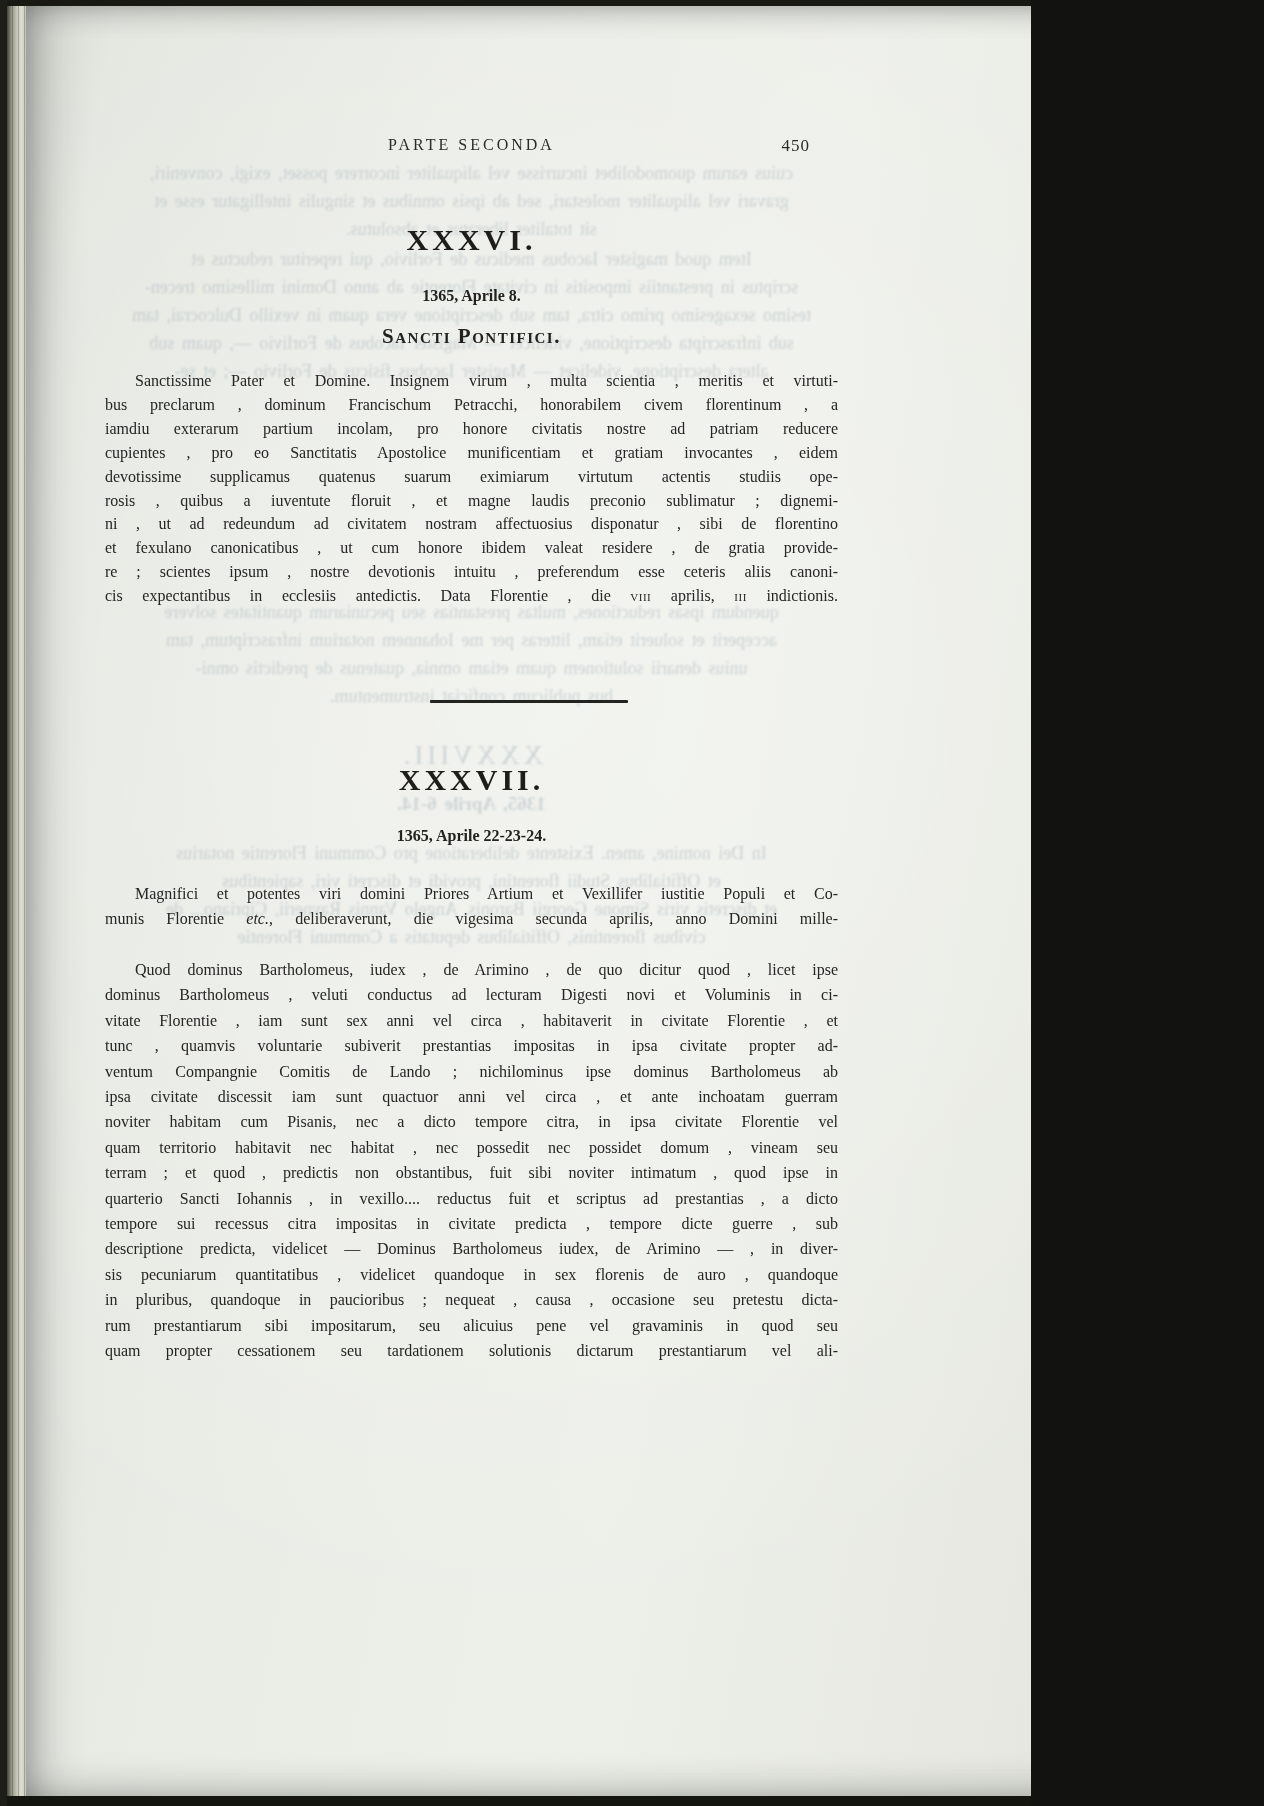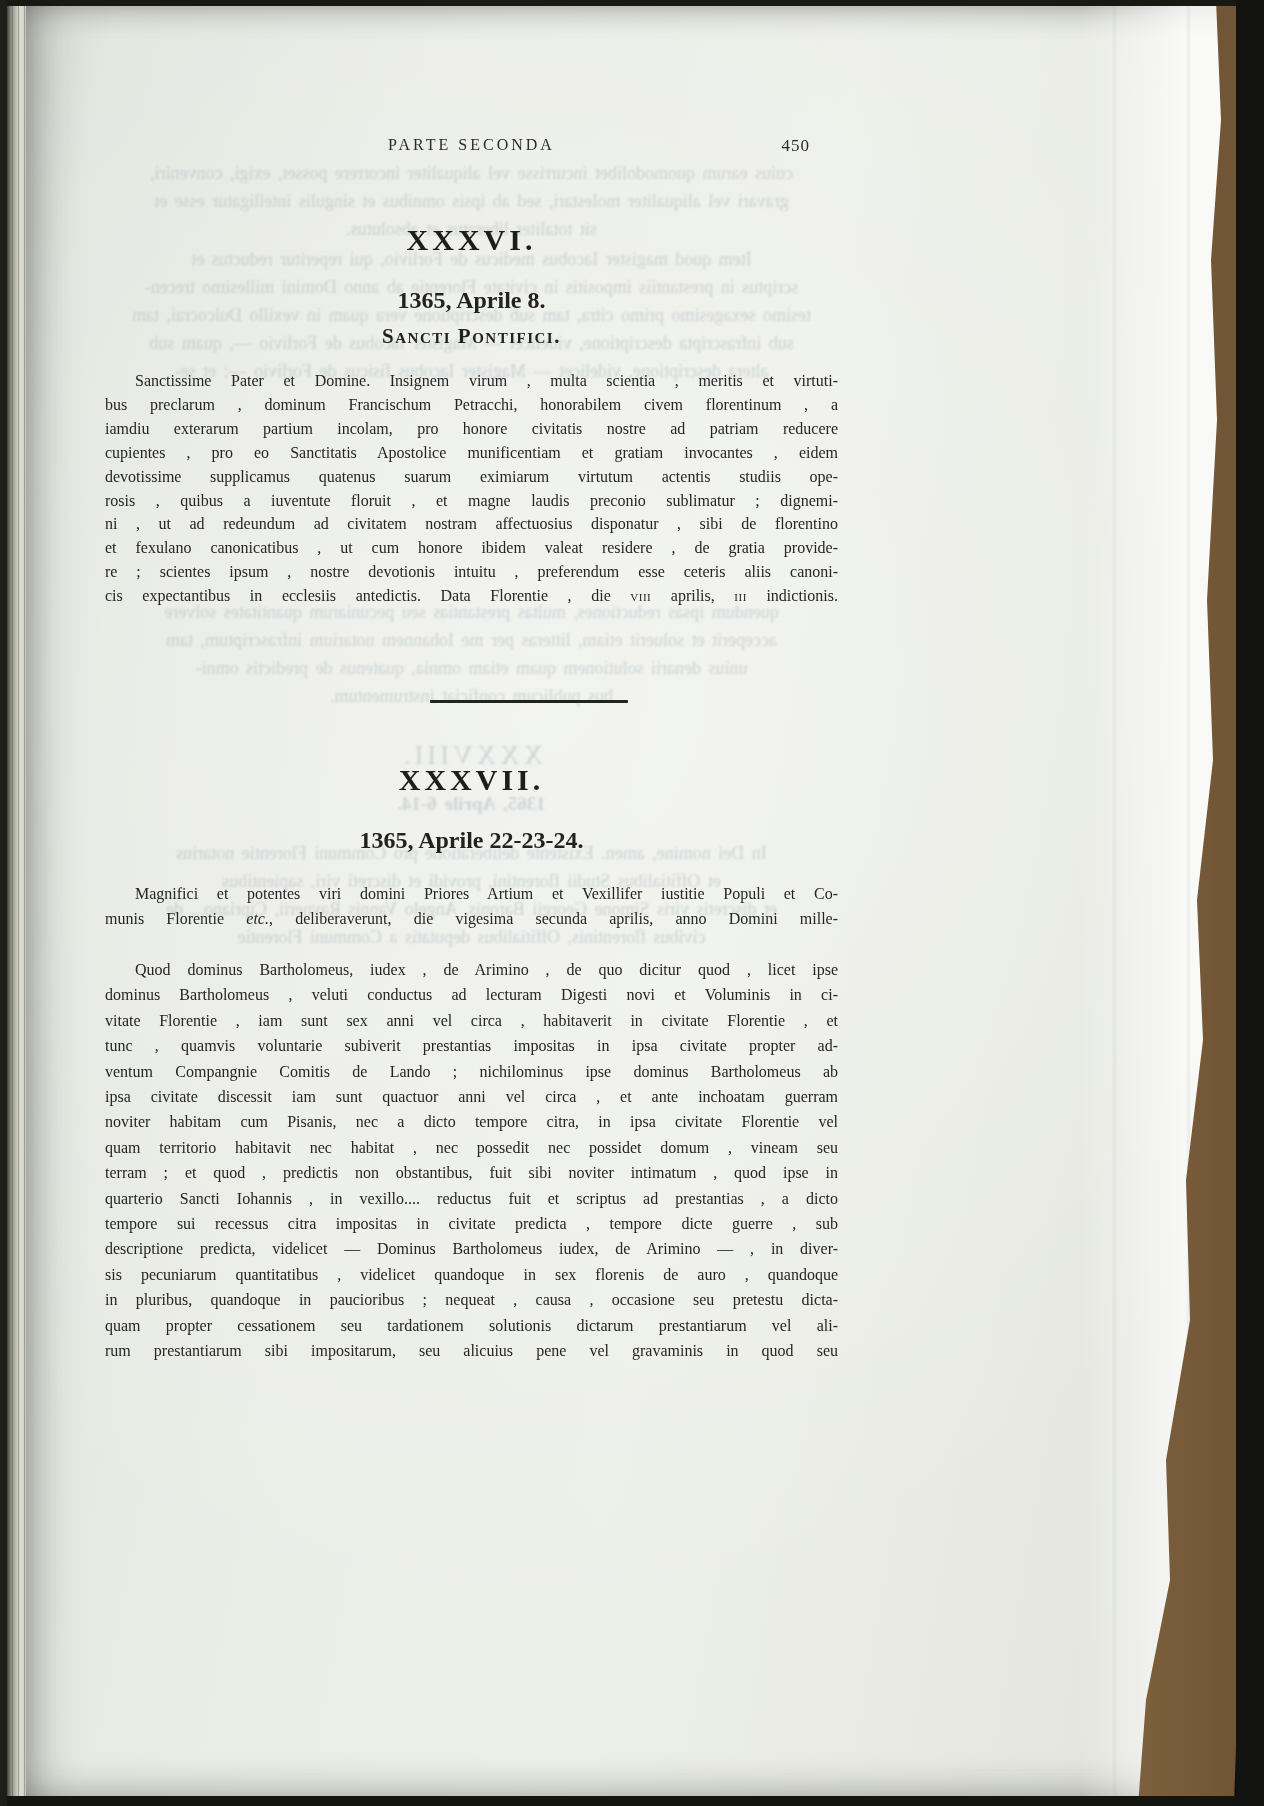--- a/index.html
+++ b/index.html
@@ -1,16 +1,16 @@
 <!DOCTYPE html>
 <html><head>
 <meta charset="utf-8">
 <style>
   html,body{margin:0;padding:0;background:#121310;}
-  .scene{position:relative;width:1236px;height:1806px;overflow:hidden;background:#15160f;
+  .scene{position:relative;width:1031px;height:1806px;overflow:hidden;background:#15160f;
          font-family:"Liberation Serif","DejaVu Serif",serif;}
   
   .page-stack-left{position:absolute;left:6px;top:4px;width:26px;height:1798px;
     background:linear-gradient(to right,#2e2f28,#8f8e82 20%,#cfcec2 45%,#dddcd0 60%,#bcbbae 85%,#9a9a8e);}
   .page-stack-left::after{content:"";position:absolute;inset:0;
     background:repeating-linear-gradient(to right,rgba(70,70,60,.35) 0 1px,transparent 1px 6px);}
   
   .page{position:absolute;left:26px;top:5px;width:1220px;height:1792px;
     background:
       radial-gradient(120% 90% at 42% 38%,rgba(255,255,255,.35),rgba(255,255,255,0) 60%),
@@ -40,21 +40,21 @@
   
   .content{position:absolute;left:79px;top:0;width:733px;height:100%;color:#262523;}
   .content > div, .content > h2{position:absolute;left:0;width:733px;margin:0;}
 
   .header-row{top:131px;height:24px;text-align:center;font-size:16px;letter-spacing:3px;color:#2c2b28;}
   .page-number{position:absolute;right:28px;top:0;letter-spacing:1px;font-size:17px;}
 
   .sec-num{font-size:30px;font-weight:bold;letter-spacing:4px;text-align:center;color:#1e1d1a;}
   .sec1{top:218px;}
   .sec2{top:758px;}
-  .sec-date{font-weight:bold;font-size:24px;text-align:center;color:#23221f;}
+  .sec-date{font-weight:bold;font-size:16px;text-align:center;color:#23221f;}
   .date1{top:282px;}
   .date2{top:822px;}
   .salutation{top:319px;text-align:center;font-variant:small-caps;font-weight:bold;font-size:21px;letter-spacing:1.5px;color:#22211e;}
 
   .para{font-size:16px;word-spacing:2.5px;}
   .para1{top:364px;line-height:23.9px;}
   .para2{top:876px;line-height:25.2px;}
   .para3{top:952px;line-height:25.4px;}
   .line{text-align:justify;text-align-last:justify;white-space:normal;}
   .line.no-just{text-align-last:auto;}
@@ -137,22 +137,22 @@
           <div class="line">ventum Compangnie Comitis de Lando ; nichilominus ipse dominus Bartholomeus ab</div>
           <div class="line">ipsa civitate discessit iam sunt quactuor anni vel circa , et ante inchoatam guerram</div>
           <div class="line">noviter habitam cum Pisanis, nec a dicto tempore citra, in ipsa civitate Florentie vel</div>
           <div class="line">quam territorio habitavit nec habitat , nec possedit nec possidet domum , vineam seu</div>
           <div class="line">terram ; et quod , predictis non obstantibus, fuit sibi noviter intimatum , quod ipse in</div>
           <div class="line">quarterio Sancti Iohannis , in vexillo.... reductus fuit et scriptus ad prestantias , a dicto</div>
           <div class="line">tempore sui recessus citra impositas in civitate predicta , tempore dicte guerre , sub</div>
           <div class="line">descriptione predicta, videlicet — Dominus Bartholomeus iudex, de Arimino — , in diver-</div>
           <div class="line">sis pecuniarum quantitatibus , videlicet quandoque in sex florenis de auro , quandoque</div>
           <div class="line">in pluribus, quandoque in paucioribus ; nequeat , causa , occasione seu pretestu dicta-</div>
+          <div class="line">rum prestantiarum sibi impositarum, seu alicuius pene vel gravaminis in quod seu</div>
           <div class="line">quam propter cessationem seu tardationem solutionis dictarum prestantiarum vel ali-</div>
-          <div class="line">rum prestantiarum sibi impositarum, seu alicuius pene vel gravaminis in quod seu</div>
         </div>
     </div>
   </div>
 
   <div class="edge-light"></div>
   <div class="edge-tan"></div>
   <div class="right-black"></div>
   <div class="band-top"></div>
   <div class="band-bottom"></div>
   <div class="band-left"></div>

